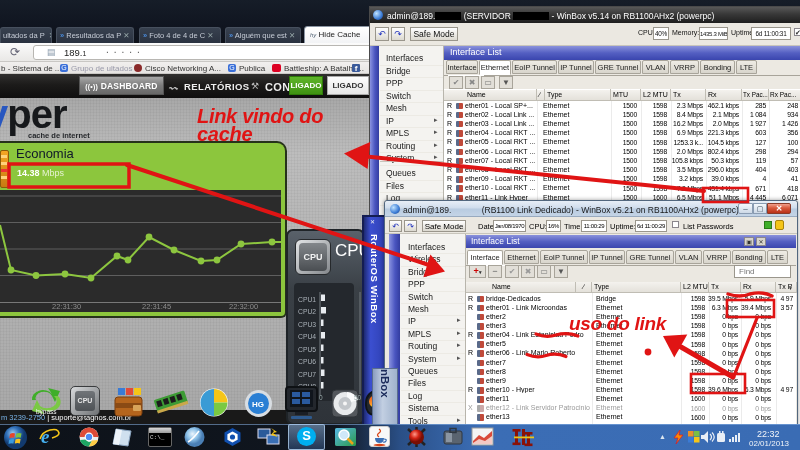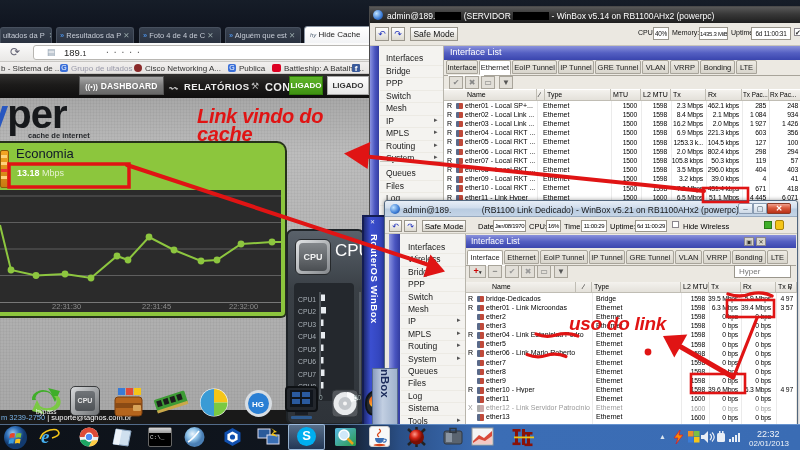--- a/index.html
+++ b/index.html
@@ -48,21 +48,21 @@
   <div class="abs" style="left:289px;top:76px;width:34px;height:19px;background:linear-gradient(180deg,#5fb52a,#3f9212);border:1px solid #2e7a08;color:#fff;font-weight:bold;font-size:8px;line-height:18px;text-align:center">LIGADO</div>
   <div class="abs" style="left:327px;top:76px;width:42px;height:19px;background:linear-gradient(180deg,#fdfdfd,#e6e6e6);border:1px solid #aaa;color:#333;font-weight:bold;font-size:8px;line-height:18px;text-align:center">LIGADO</div>
 
   <div class="abs" style="left:0;top:98px;width:800px;height:312px;background:repeating-linear-gradient(90deg,rgba(0,0,0,.035) 0 1px,rgba(255,255,255,0) 1px 3px),repeating-linear-gradient(0deg,rgba(0,0,0,.03) 0 1px,rgba(255,255,255,0) 1px 3px),linear-gradient(180deg,#a8a8a8,#bdbdbd 18%,#b2b2b2 60%,#a9a9a9)"></div>
 
   <div class="tx" style="left:-14px;top:92px;font-size:40px;font-weight:bold;letter-spacing:-1px"><span style="color:#2857c0">y</span><span style="color:#17191c">per</span></div>
   <div class="tx" style="left:28px;top:131px;font-size:7.5px;color:#26282c;font-weight:bold">cache de internet</div>
 
   <div class="abs" style="left:0;top:141px;width:287px;height:177px;background:#8cc63d;border-top:2px solid #26321a;border-right:2px solid #26321a;border-bottom:2px solid #26321a;border-radius:0 10px 6px 0"></div>
   <div class="tx" style="left:16px;top:146px;font-size:13px;color:#0f172a">Economia</div>
-  <div class="tx" style="left:17px;top:168px;font-size:9px;color:#fff"><b>13.18</b> <span style="color:#e6f2d2">Mbps</span></div>
+  <div class="tx" style="left:17px;top:168px;font-size:9px;color:#fff"><b>14.38</b> <span style="color:#e6f2d2">Mbps</span></div>
   <div class="abs" style="left:0;top:150px;width:9px;height:38px;background:linear-gradient(180deg,#f5a623,#c77b12);border-radius:2px;border:1px solid #8a5a0a"></div>
   <div class="abs" style="left:1px;top:155px;width:6px;height:3px;background:#ffd27a"></div>
   <div class="abs" style="left:1px;top:162px;width:6px;height:3px;background:#ffd27a"></div>
   <div class="abs" style="left:1px;top:169px;width:6px;height:3px;background:#e33"></div>
   <div class="abs" style="left:1px;top:176px;width:6px;height:3px;background:#ffd27a"></div>
 
   <div class="abs" style="left:0;top:190px;width:281px;height:122px;background:#2b2b2b">
     <svg width="281" height="122" style="position:absolute;left:0;top:0">
       <line x1="0" y1="6" x2="281" y2="6" stroke="#5f5f5f" stroke-width="1"></line>
       <line x1="0" y1="32.5" x2="281" y2="32.5" stroke="#5f5f5f" stroke-width="1"></line>
@@ -447,21 +447,21 @@
   <div class="abs" style="left:37px;top:19px;width:44px;height:12px;background:linear-gradient(180deg,#fff,#dcd9d0);border:1px solid #9a968c;font-size:8px;line-height:11px;text-align:center">Safe Mode</div>
   <div class="tx" style="left:93px;top:20.5px;font-size:7.5px">Date:</div>
 <div class="abs" style="left:108px;top:18.5px;width:33px;height:12px;background:#fff;border:1px solid #9a968c;font-size:6px;letter-spacing:-0.3px;line-height:11px;text-align:center;white-space:nowrap;overflow:hidden">Jan/08/1970</div>
 <div class="tx" style="left:144px;top:20.5px;font-size:7.5px">CPU:</div>
 <div class="abs" style="left:161px;top:18.5px;width:15px;height:12px;background:#fff;border:1px solid #9a968c;font-size:6px;letter-spacing:-0.3px;line-height:11px;text-align:center;white-space:nowrap;overflow:hidden">16%</div>
 <div class="tx" style="left:179px;top:20.5px;font-size:7.5px">Time:</div>
 <div class="abs" style="left:196px;top:18.5px;width:26px;height:12px;background:#fff;border:1px solid #9a968c;font-size:6px;letter-spacing:-0.3px;line-height:11px;text-align:center;white-space:nowrap;overflow:hidden">11:00:29</div>
 <div class="tx" style="left:225px;top:20.5px;font-size:7.5px">Uptime:</div>
 <div class="abs" style="left:250px;top:18.5px;width:32px;height:12px;background:#fff;border:1px solid #9a968c;font-size:6px;letter-spacing:-0.3px;line-height:11px;text-align:center;white-space:nowrap;overflow:hidden">6d 11:00:29</div>
 <div class="abs" style="left:287px;top:20px;width:7px;height:7px;background:#fff;border:1px solid #8a868c"></div>
-<div class="tx" style="left:298px;top:20.5px;font-size:7.5px">Hide Wireless</div>
+<div class="tx" style="left:298px;top:20.5px;font-size:7.5px">List Passwords</div>
 <div class="abs" style="left:379px;top:20px;width:8px;height:8px;background:#3fae29;border:1px solid #2a7a18"></div>
 <div class="abs" style="left:390px;top:19px;width:9px;height:10px;background:#f5c518;border:1px solid #a8820a;border-radius:2px"></div>
 
   <div class="abs" style="left:4px;top:33px;width:11px;height:192px;background:linear-gradient(90deg,#8a93e0,#4a55c0 55%,#333da0)"></div>
   <div class="abs" style="left:15px;top:33px;width:66px;height:192px;background:#f4f3f0;border-right:1px solid #b8b5ac"></div>
   <div class="tx" style="left:23px;top:41.0px;font-size:8.5px;color:#1a1a1a">Interfaces</div>
 <div class="abs" style="left:16px;top:52.4px;width:64px;height:1px;background:#eceae4"></div>
 <div class="tx" style="left:23px;top:53.4px;font-size:8.5px;color:#1a1a1a">Wireless</div>
 <div class="abs" style="left:16px;top:64.8px;width:64px;height:1px;background:#eceae4"></div>
 <div class="tx" style="left:23px;top:65.8px;font-size:8.5px;color:#1a1a1a">Bridge</div>
@@ -511,21 +511,21 @@
 <div class="abs" style="left:382px;top:49px;width:21px;background:linear-gradient(180deg,#eeebe4,#d8d5cc);border:1px solid #a8a49a;height:14px;border-radius:2px 2px 0 0;font-size:7.5px;line-height:13px;text-align:center;color:#222;overflow:hidden">LTE</div>
 <div class="abs" style="left:81px;top:63.5px;width:330px;height:1px;background:#a8a49a"></div>
 <div class="abs" style="left:84px;top:63.5px;width:38px;height:1.5px;background:#fff"></div>
 
   <div class="abs" style="left:84px;top:64px;width:17px;height:13px;background:#e2dfd8;border:1px solid #a8a49a;color:#c00;font-size:9px;line-height:11px;text-align:center;font-weight:bold">+<span style="font-size:5px;color:#333">▾</span></div>
   <div class="abs" style="left:103px;top:64px;width:14px;height:13px;background:#e2dfd8;border:1px solid #a8a49a;color:#555;font-size:9px;line-height:11px;text-align:center">−</div>
   <div class="abs" style="left:120px;top:64px;width:14px;height:13px;background:#e2dfd8;border:1px solid #a8a49a;color:#999;font-size:8px;line-height:12px;text-align:center">✔</div>
   <div class="abs" style="left:136px;top:64px;width:14px;height:13px;background:#e2dfd8;border:1px solid #a8a49a;color:#999;font-size:8px;line-height:12px;text-align:center">✖</div>
   <div class="abs" style="left:152px;top:64px;width:14px;height:13px;background:#e2dfd8;border:1px solid #a8a49a;color:#777;font-size:8px;line-height:12px;text-align:center">▭</div>
   <div class="abs" style="left:169px;top:64px;width:14px;height:13px;background:#e2dfd8;border:1px solid #a8a49a;color:#555;font-size:8px;line-height:12px;text-align:center">▼</div>
-  <div class="abs" style="left:349px;top:64px;width:57px;height:13px;background:#fff;border:1px solid #9a968c;font-size:8px;line-height:12px;color:#777;padding-left:4px">Hyper</div>
+  <div class="abs" style="left:349px;top:64px;width:57px;height:13px;background:#fff;border:1px solid #9a968c;font-size:8px;line-height:12px;color:#777;padding-left:4px">Find</div>
   <div class="abs" style="left:81px;top:81px;width:330px;height:11px;background:linear-gradient(180deg,#f4f2ee,#e2dfd8)"></div>
 <div class="abs" style="left:81px;top:81px;width:110px;height:11px;border-right:1px solid #c0bdb4;border-bottom:1px solid #c0bdb4;font-size:7px;line-height:10px;color:#000;padding-left:26px;overflow:hidden">Name</div>
 <div class="abs" style="left:191px;top:81px;width:16px;height:11px;border-right:1px solid #c0bdb4;border-bottom:1px solid #c0bdb4;font-size:7px;line-height:10px;color:#000;padding-left:7px;overflow:hidden">∕</div>
 <div class="abs" style="left:207px;top:81px;width:89px;height:11px;border-right:1px solid #c0bdb4;border-bottom:1px solid #c0bdb4;font-size:7px;line-height:10px;color:#000;padding-left:2px;overflow:hidden">Type</div>
 <div class="abs" style="left:296px;top:81px;width:28px;height:11px;border-right:1px solid #c0bdb4;border-bottom:1px solid #c0bdb4;font-size:7px;line-height:10px;color:#000;padding-left:2px;overflow:hidden">L2 MTU</div>
 <div class="abs" style="left:324px;top:81px;width:32px;height:11px;border-right:1px solid #c0bdb4;border-bottom:1px solid #c0bdb4;font-size:7px;line-height:10px;color:#000;padding-left:2px;overflow:hidden">Tx</div>
 <div class="abs" style="left:356px;top:81px;width:35px;height:11px;border-right:1px solid #c0bdb4;border-bottom:1px solid #c0bdb4;font-size:7px;line-height:10px;color:#000;padding-left:2px;overflow:hidden">Rx</div>
 <div class="abs" style="left:391px;top:81px;width:21px;height:11px;border-right:1px solid #c0bdb4;border-bottom:1px solid #c0bdb4;font-size:7px;line-height:10px;color:#000;padding-left:2px;overflow:hidden">Tx P</div>
 <div class="tx" style="left:403px;top:84px;font-size:5px;color:#333">▼</div>
   <div class="abs" style="left:81px;top:92px;width:330px;height:133px;background:#fff"></div>

